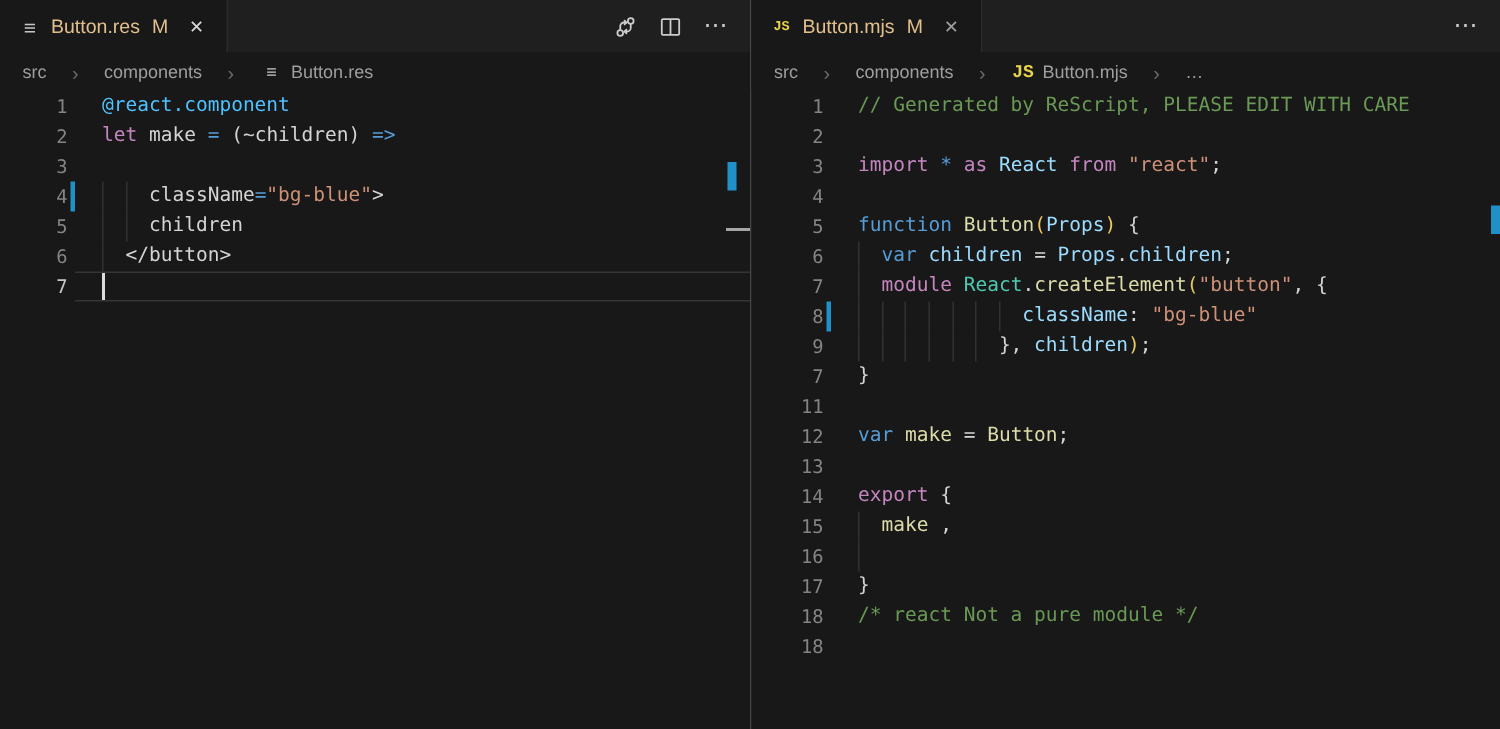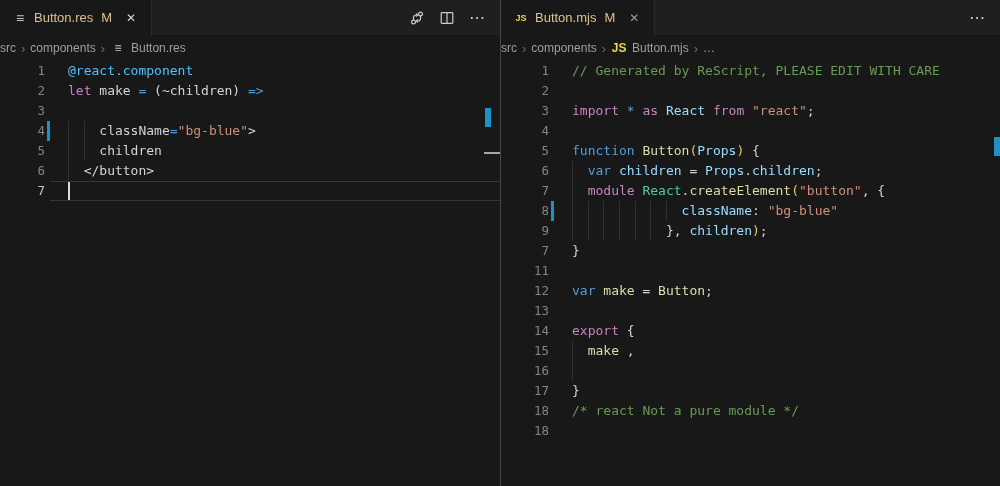--- a/index.html
+++ b/index.html
@@ -26,27 +26,27 @@
   .tab-close { margin-left:9px; width:20px; height:20px; display:flex; align-items:center; justify-content:center;
                color:#d7d7d7; font-size:12px; border-radius:4px; cursor:pointer; }
   .pane-right .tab-close { color:#9d9d9d; }
   .tab-actions { margin-left:auto; display:flex; align-items:center; gap:8px; padding-right:12px; }
   .action-btn { width:22px; height:22px; display:flex; align-items:center; justify-content:center;
                 color:#cccccc; border-radius:4px; cursor:pointer; }
   .action-btn svg { stroke:#cccccc; }
   .glyph-icon { font-size:16px; line-height:16px; }
 
   
-  .breadcrumb { height:26px; display:flex; align-items:center; gap:5px;
+  .breadcrumb { height:26px; display:flex; align-items:center; padding-left:15px; gap:17px;
                 font-size:12px; color:#9f9f9f; background:#181818; }
   .crumb { display:flex; align-items:center; gap:5px; cursor:pointer; }
   .crumb-sep { color:#6c6c6c; font-size:13px; }
   .crumb .tab-icon { font-size:12px; }
 
-  .js-badge { font-family:Liberation Sans, sans-serif; font-weight:bold; font-size:9px;
+  .js-badge { font-family:Liberation Mono, monospace; font-weight:bold; font-size:9px;
               color:#e8d44d; letter-spacing:0; }
 
   
   .editor { position:relative; height:425px; overflow:hidden;
             font-family:"DejaVu Sans Mono","Liberation Mono",monospace; font-size:13px; }
   .code-line { display:flex; height:20px; line-height:20px; position:relative; }
   .ln { flex:0 0 auto; text-align:right; color:#848484; font-size:12.5px; }
   .pane-left  .ln { width:45px; }
   .pane-right .ln { width:48px; }
   .ln.active { color:#c6c6c6; }

